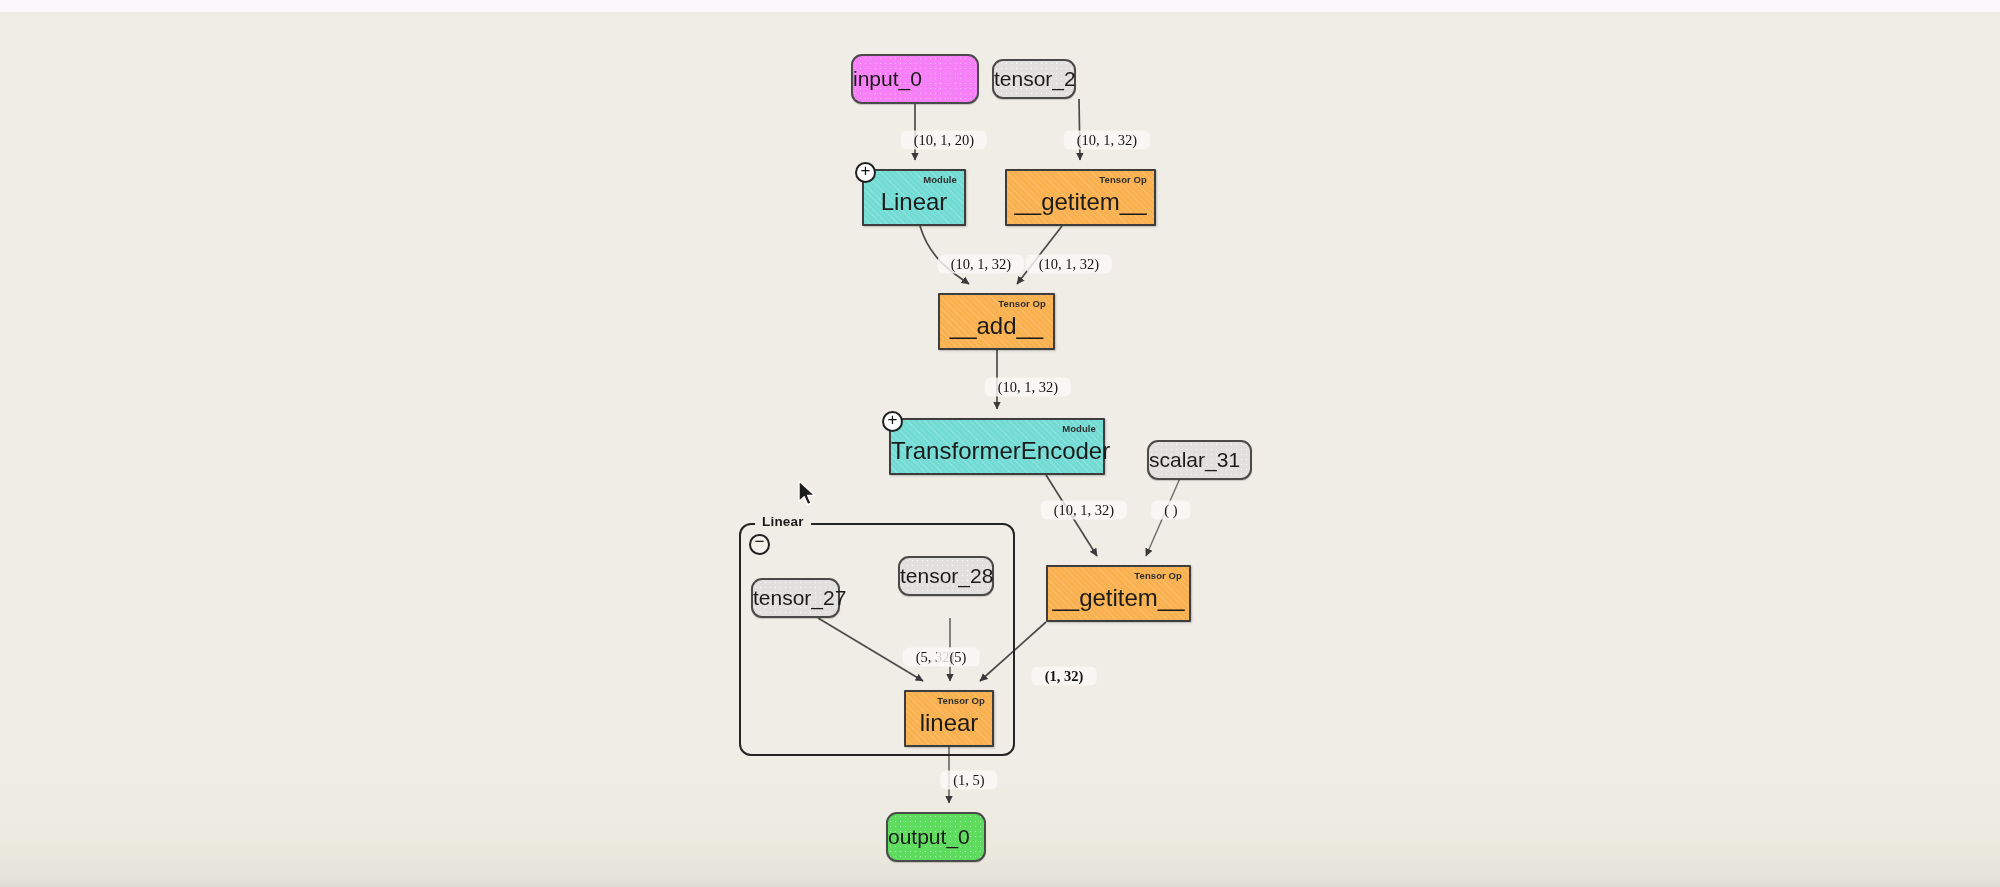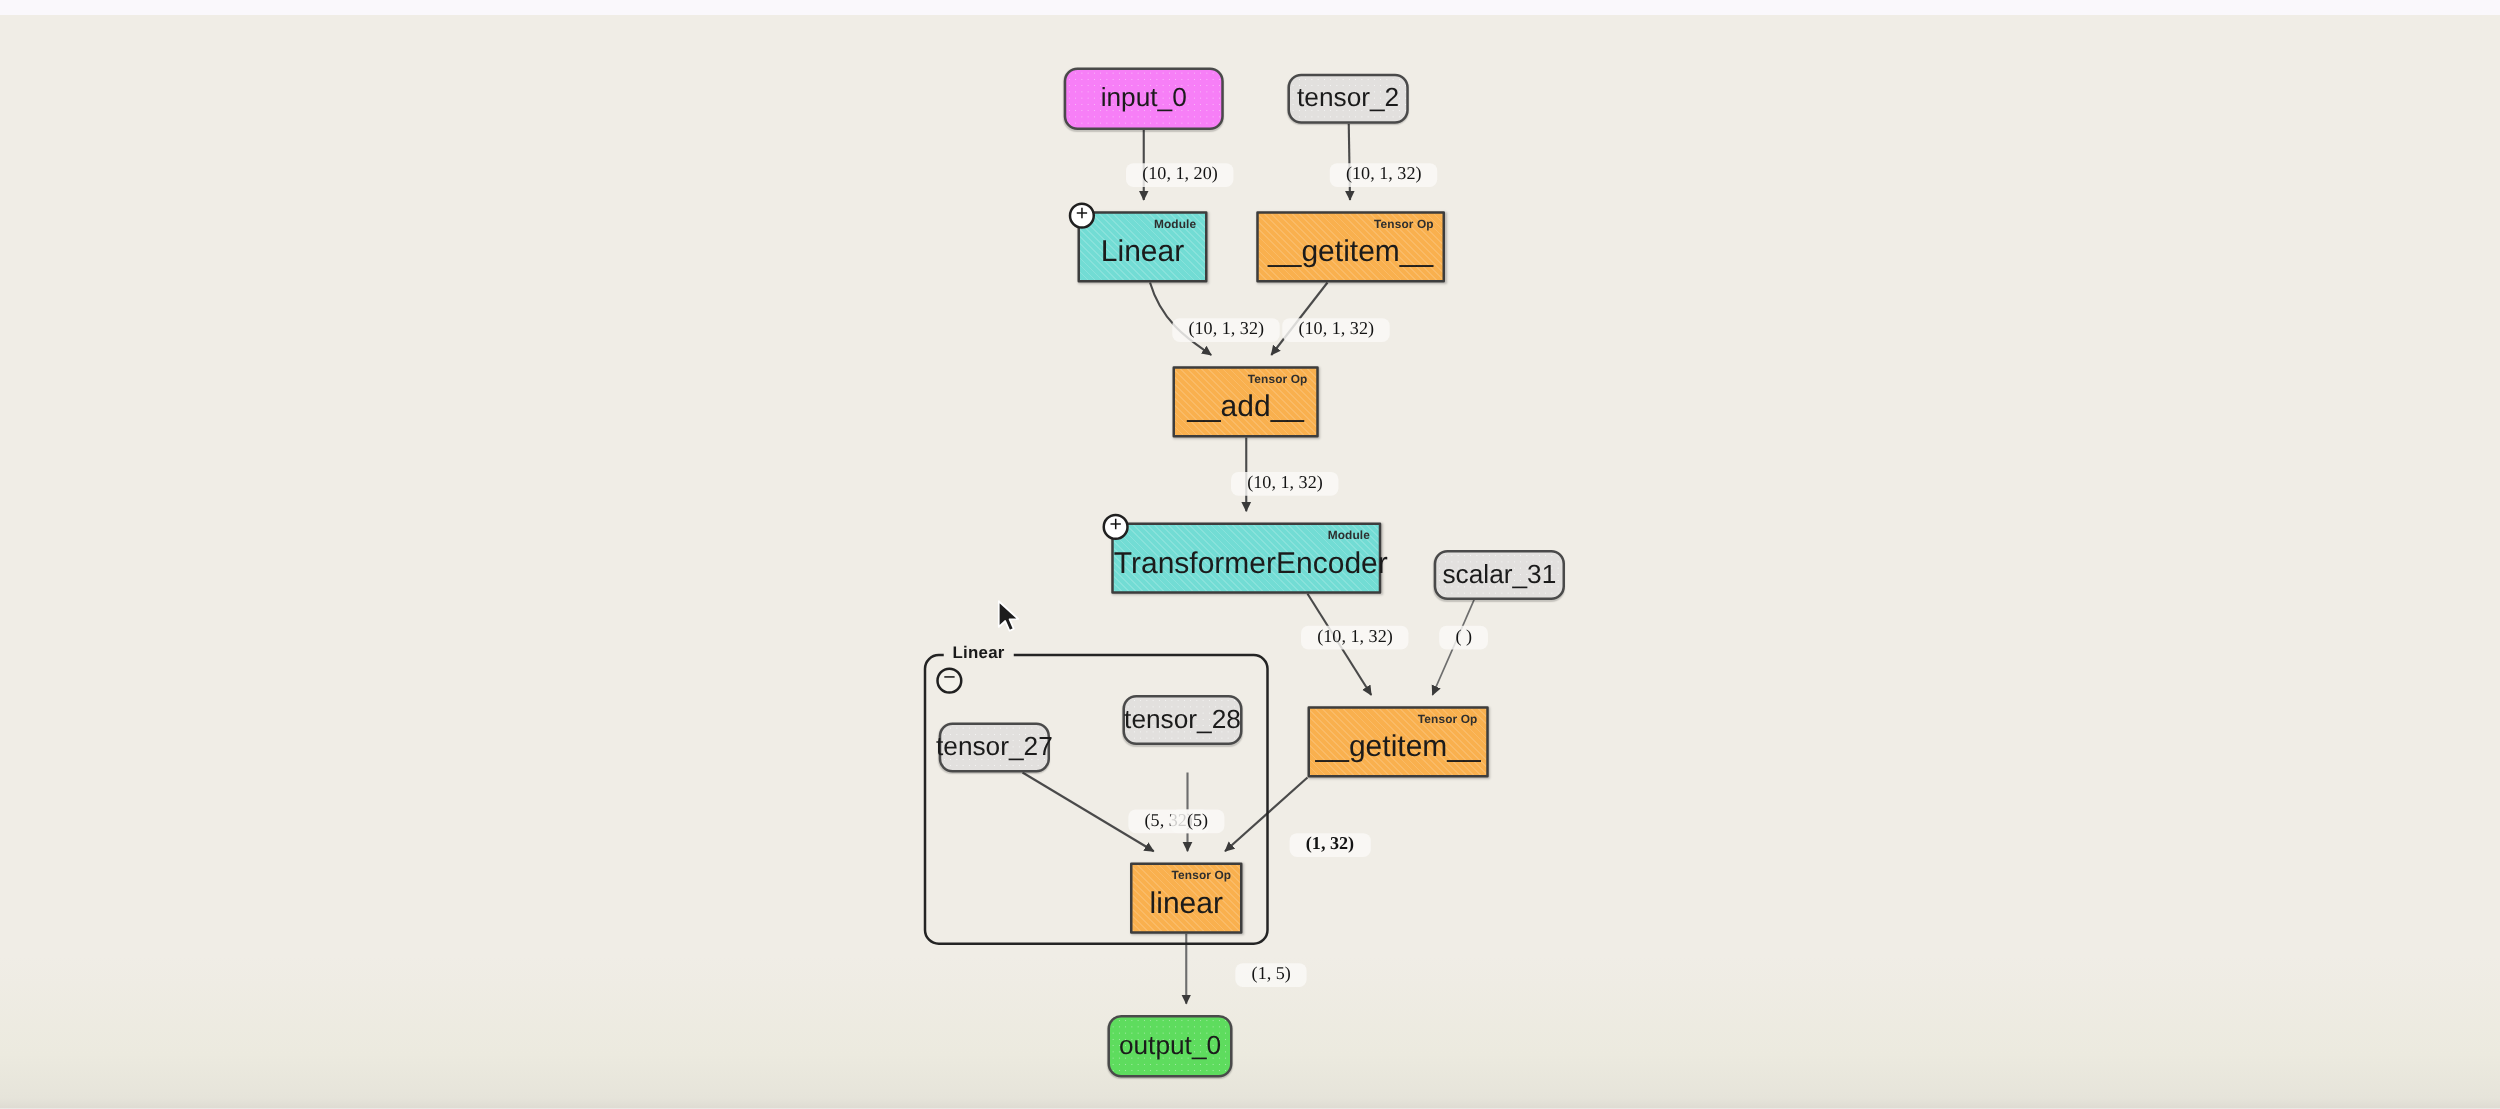--- a/index.html
+++ b/index.html
@@ -27,21 +27,20 @@
     overflow: hidden;
   }
   #edges { position: absolute; left: 0; top: 0; width: 2000px; height: 875px; }
 
   
   .node {
     position: absolute;
     box-sizing: border-box;
     display: flex;
     align-items: center;
-    justify-content: center;
     color: #1b1b1b;
     white-space: nowrap;
   }
   
   .pill {
     border-radius: 11px;
     border: 2px solid #4a4a4a;
     font-size: 21px;
     box-shadow: 0 1px 1px rgba(0,0,0,.18);
   }
@@ -202,21 +201,21 @@
       <div id="subgraph-label">Linear</div>
       <div id="subgraph-collapse">
         <span>−</span>
       </div>
     </div>
 
     <div class="node pill input" style="left:851px;top:42px;width:128px;height:50px;">
       <span>input_0</span>
     </div>
 
-    <div class="node pill tensor" style="left:1030px;top:47px;width:97px;height:40px;">
+    <div class="node pill tensor" style="left:992px;top:47px;width:84px;height:40px;">
       <span>tensor_2</span>
     </div>
 
     <div class="node rect module" style="left:862px;top:157px;width:104px;height:57px;">
       <div class="expand-btn">
         <span>+</span>
       </div>
       <div class="badge">Module</div>
       <div class="node-title">Linear</div>
     </div>
@@ -268,20 +267,20 @@
     <div class="elabel" style="left:944px;top:128px;">(10, 1, 20)</div>
     <div class="elabel" style="left:1107px;top:128px;">(10, 1, 32)</div>
     <div class="elabel" style="left:981px;top:252px;">(10, 1, 32)</div>
     <div class="elabel" style="left:1069px;top:252px;">(10, 1, 32)</div>
     <div class="elabel" style="left:1028px;top:375px;">(10, 1, 32)</div>
     <div class="elabel" style="left:1084px;top:498px;">(10, 1, 32)</div>
     <div class="elabel" style="left:1171px;top:498px;">( )</div>
     <div class="elabel" style="left:935px;top:645px;">(5, 32)</div>
     <div class="elabel" style="left:958px;top:645px;">(5)</div>
     <div class="elabel" style="left:1064px;top:664px;font-weight:bold;">(1, 32)</div>
-    <div class="elabel" style="left:1017px;top:768px;text-align:center;">(1, 5)</div>
+    <div class="elabel" style="left:969px;top:768px;text-align:center;">(1, 5)</div>
 
     <svg id="cursor" viewBox="0 0 20 28" xmlns="http://www.w3.org/2000/svg">
       <path d="M1,1 L1,21.5 L6.2,16.8 L9.6,24.6 L13.0,23.1 L9.7,15.5 L16.6,15.2 Z" fill="#1d1d1d" stroke="#ffffff" stroke-width="1.4" stroke-linejoin="round"></path>
     </svg>
 
   </div>
 </div>
 
 </body></html>

